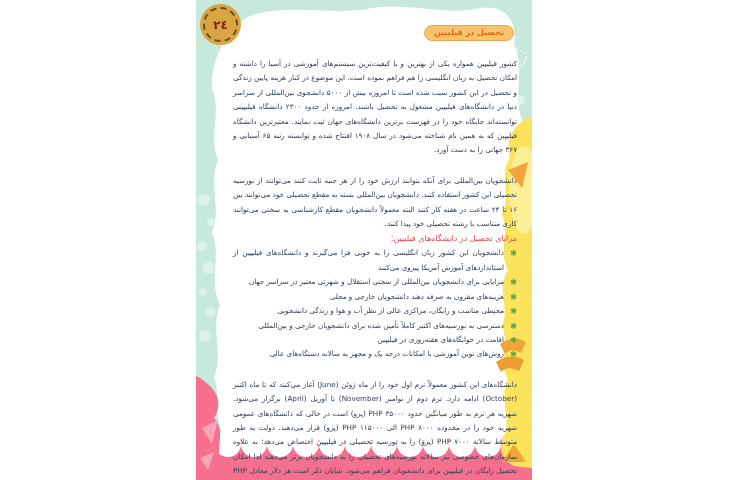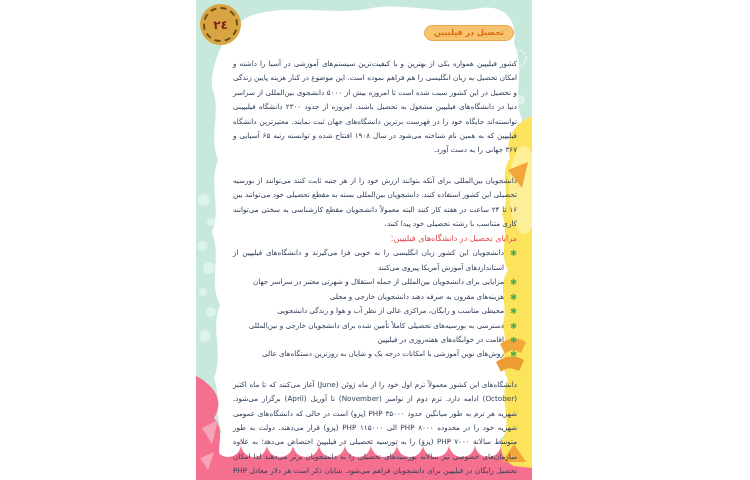--- a/index.html
+++ b/index.html
@@ -135,40 +135,40 @@
 
     <div class="red-heading">مزایای تحصیل در دانشگاه‌های فیلیپین:</div>
 
     <div class="bullets">
       <div class="bullet">
         <span class="star">✱</span>
         <span class="btext">دانشجویان این کشور زبان انگلیسی را به خوبی فرا می‌گیرند و دانشگاه‌های فیلیپین از استانداردهای آموزش آمریکا پیروی می‌کنند</span>
       </div>
       <div class="bullet">
         <span class="star">✱</span>
-        <span class="btext">مزایایی برای دانشجویان بین‌المللی از جمله استقلال و شهرتی معتبر در سراسر جهان</span>
+        <span class="btext">مزایایی برای دانشجویان بین‌المللی از سختی استقلال و شهرتی معتبر در سراسر جهان</span>
       </div>
       <div class="bullet">
         <span class="star">✱</span>
         <span class="btext">هزینه‌های مقرون به صرفه دهند دانشجویان خارجی و محلی</span>
       </div>
       <div class="bullet">
         <span class="star">✱</span>
         <span class="btext">محیطی مناسب و رایگان، مراکزی عالی از نظر آب و هوا و زندگی دانشجویی</span>
       </div>
       <div class="bullet">
         <span class="star">✱</span>
-        <span class="btext">دسترسی به بورسیه‌های تحصیلی کاملاً تأمین شده برای دانشجویان خارجی و بین‌المللی</span>
+        <span class="btext">دسترسی به بورسیه‌های اکتبر کاملاً تأمین شده برای دانشجویان خارجی و بین‌المللی</span>
       </div>
       <div class="bullet">
         <span class="star">✱</span>
         <span class="btext">اقامت در خوابگاه‌های هفته‌روزی در فیلیپین</span>
       </div>
       <div class="bullet">
         <span class="star">✱</span>
-        <span class="btext">روش‌های نوین آموزشی با امکانات درجه یک و شایان به روزترین دستگاه‌های عالی</span>
+        <span class="btext">روش‌های نوین آموزشی با امکانات درجه یک و مجهز به سالانه دستگاه‌های عالی</span>
       </div>
     </div>
 
     <p class="body">دانشگاه‌های این کشور معمولاً ترم اول خود را از ماه ژوئن (June) آغاز می‌کنند که تا ماه اکتبر (October) ادامه دارد. ترم دوم از نوامبر (November) تا آوریل (April) برگزار می‌شود. شهریه هر ترم به طور میانگین حدود PHP ۳۵۰۰۰ (پزو) است در حالی که دانشگاه‌های عمومی شهریه خود را در محدوده PHP ۸۰۰۰ الی PHP ۱۱۵۰۰۰ (پزو) قرار می‌دهند. دولت به طور متوسط سالانه PHP ۷۰۰۰ (پزو) را به بورسیه تحصیلی در فیلیپین اختصاص می‌دهد؛ به علاوه سازمان‌های خصوصی نیز سالانه بورسیه‌های تحصیلی را به دانشجویان برتر می‌دهند لذا امکان تحصیل رایگان در فیلیپین برای دانشجویان فراهم می‌شود. شایان ذکر است هر دلار معادل PHP ۴۸٫۴ (پزو) می‌باشد.</p>
   </div>
 
 </div>
 
 </body></html>

